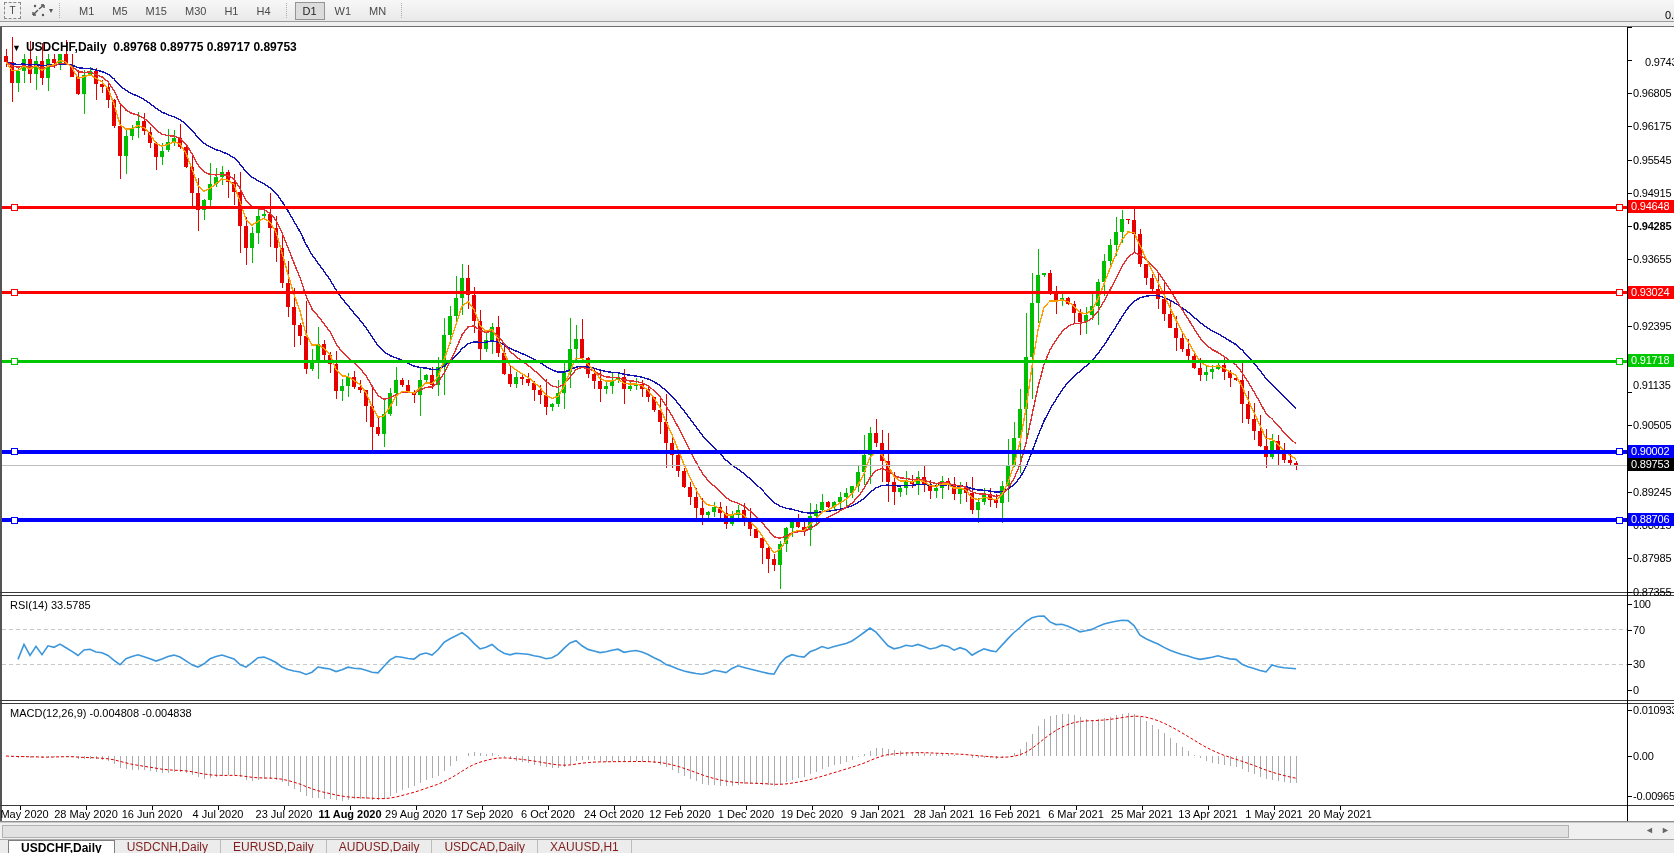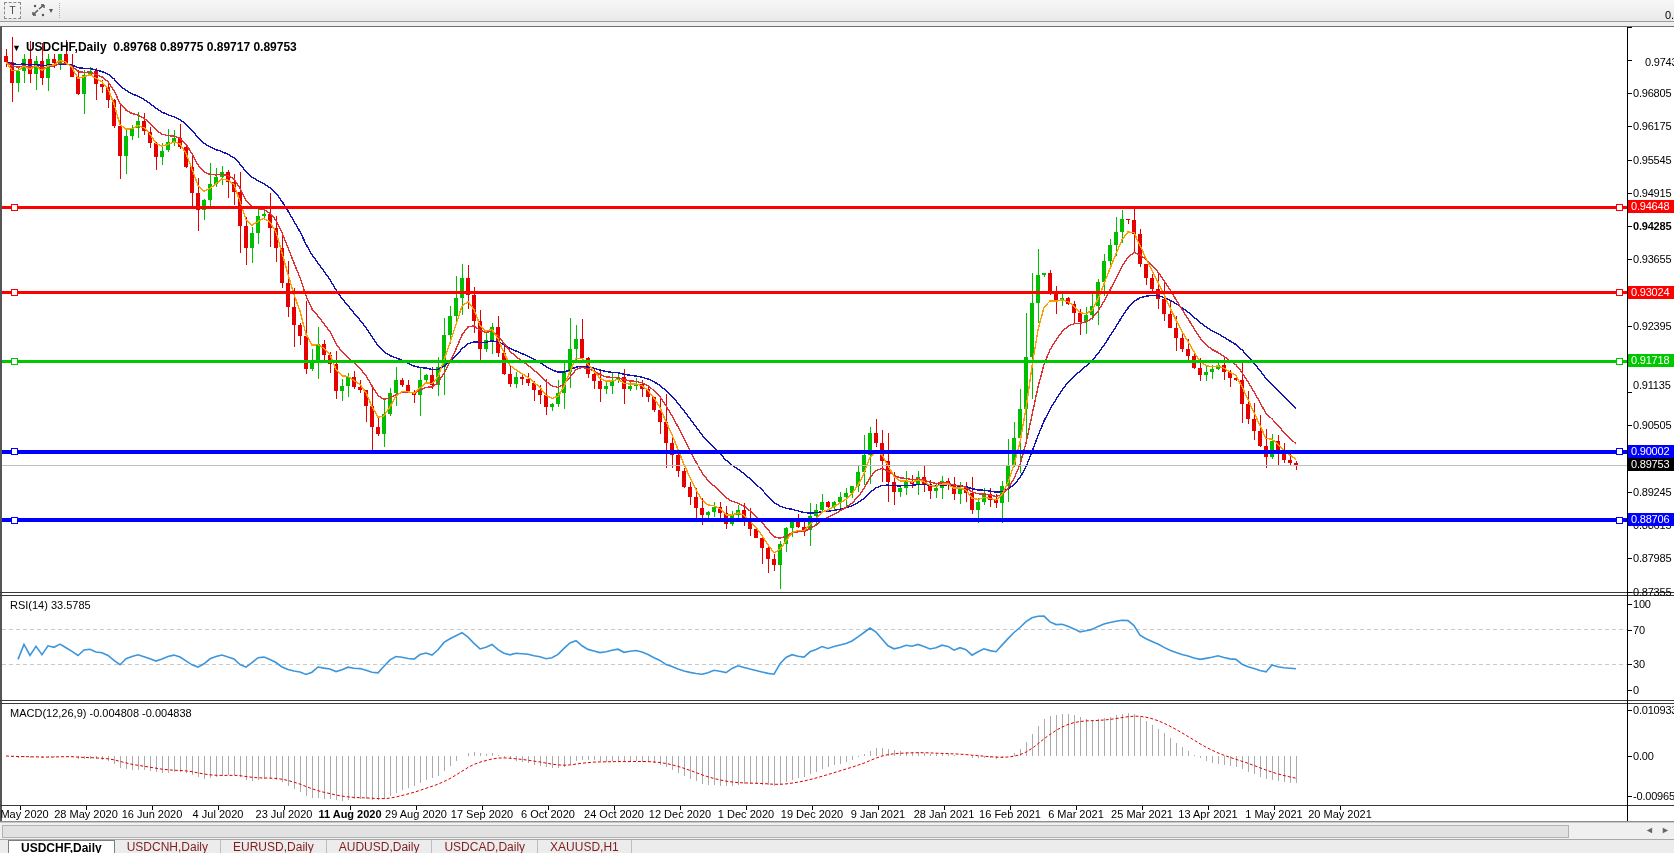--- a/index.html
+++ b/index.html
@@ -55,20 +55,33 @@
         <path d="M2 11 L7 6" stroke="#555" stroke-width="1.4" fill="none"></path>
         <path d="M2 11 l0 -3 M2 11 l3 0" stroke="#555" stroke-width="1.4" fill="none"></path>
         <path d="M8 5 L13 1" stroke="#555" stroke-width="1.4" fill="none"></path>
         <path d="M13 1 l0 3 M13 1 l-3 0" stroke="#555" stroke-width="1.4" fill="none"></path>
         <circle cx="12" cy="11" r="1.2" fill="#555"></circle>
           <circle cx="4" cy="2" r="1.2" fill="#555"></circle>
       </svg>
       <span class="tb-caret">▾</span>
     </div>
     <div class="tb-sep"></div>
+    <div id="tf-group" style="display:flex;align-items:center;">
+        <div class="tf-btn" style="margin-left: 4px;">M1</div>
+        <div class="tf-btn">M5</div>
+        <div class="tf-btn">M15</div>
+        <div class="tf-btn">M30</div>
+        <div class="tf-btn">H1</div>
+        <div class="tf-btn">H4</div>
+        <div class="tb-sep"></div>
+        <div class="tf-btn active">D1</div>
+        <div class="tf-btn">W1</div>
+        <div class="tf-btn">MN</div>
+        <div class="tb-sep"></div>
+      </div>
   </div>
 
   <div id="win-gap"></div>
   <div id="chart-bg"></div>
 
   <svg id="chart-svg" viewBox="0 0 1674 853" shape-rendering="crispEdges">
       <defs>
         <clipPath id="clipMain">
           <rect x="2" y="27" width="1625" height="565"></rect>
         </clipPath>
@@ -840,21 +853,21 @@
       <div class="datelabel" style="left: 350px; font-weight: bold;">11 Aug 2020</div>
       <div class="datetick" style="left: 416px;"></div>
       <div class="datelabel" style="left: 416px;">29 Aug 2020</div>
       <div class="datetick" style="left: 482px;"></div>
       <div class="datelabel" style="left: 482px;">17 Sep 2020</div>
       <div class="datetick" style="left: 548px;"></div>
       <div class="datelabel" style="left: 548px;">6 Oct 2020</div>
       <div class="datetick" style="left: 614px;"></div>
       <div class="datelabel" style="left: 614px;">24 Oct 2020</div>
       <div class="datetick" style="left: 680px;"></div>
-      <div class="datelabel" style="left: 680px;">12 Dec 2020</div>
+      <div class="datelabel" style="left: 680px;">12 Feb 2020</div>
       <div class="datetick" style="left: 746px;"></div>
       <div class="datelabel" style="left: 746px;">1 Dec 2020</div>
       <div class="datetick" style="left: 812px;"></div>
       <div class="datelabel" style="left: 812px;">19 Dec 2020</div>
       <div class="datetick" style="left: 878px;"></div>
       <div class="datelabel" style="left: 878px;">9 Jan 2021</div>
       <div class="datetick" style="left: 944px;"></div>
       <div class="datelabel" style="left: 944px;">28 Jan 2021</div>
       <div class="datetick" style="left: 1010px;"></div>
       <div class="datelabel" style="left: 1010px;">16 Feb 2021</div>

